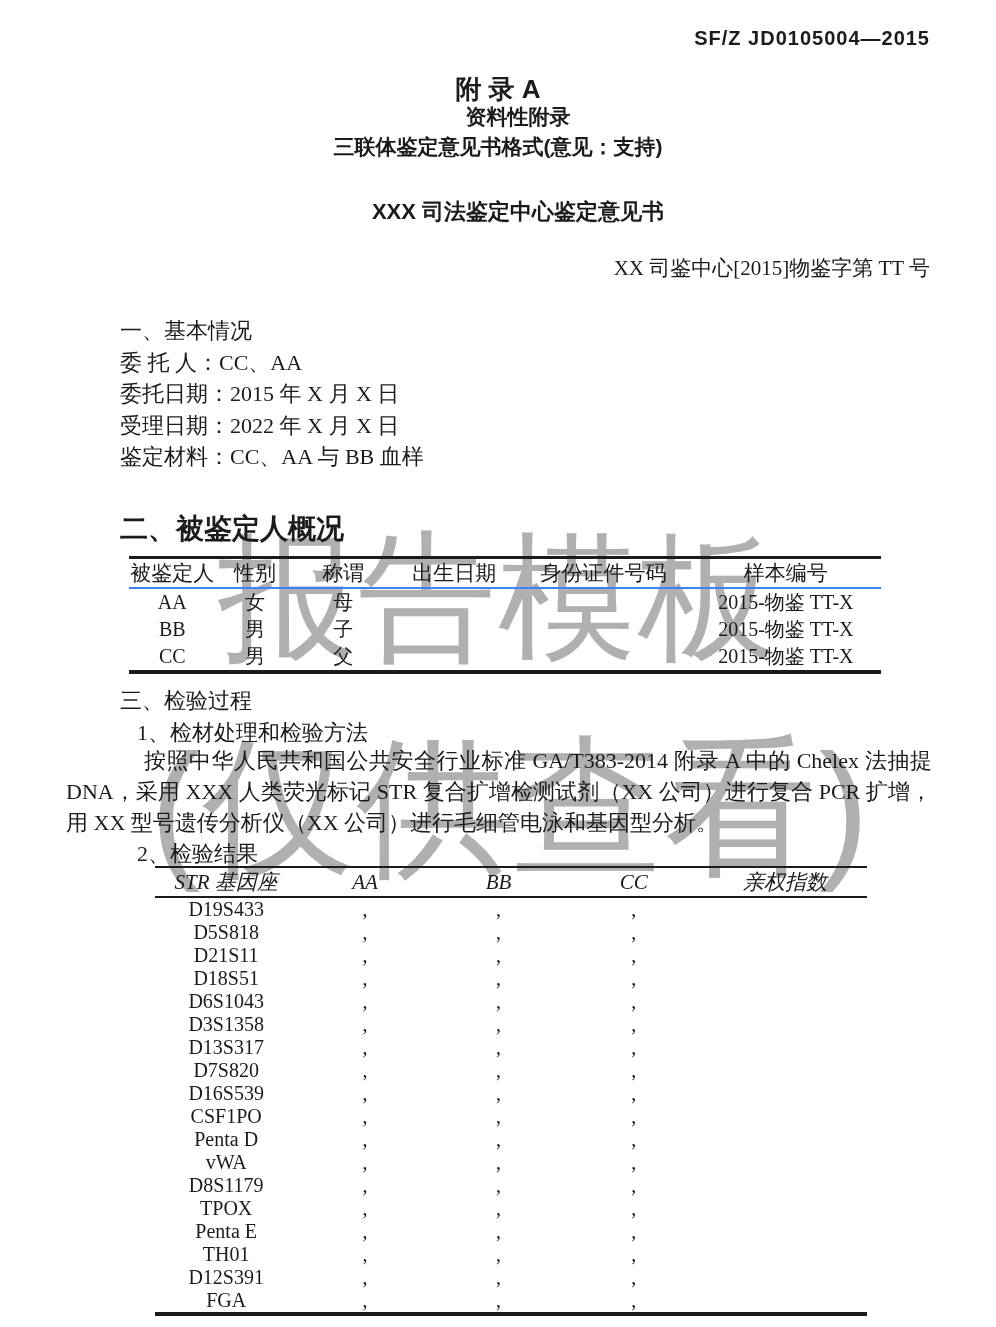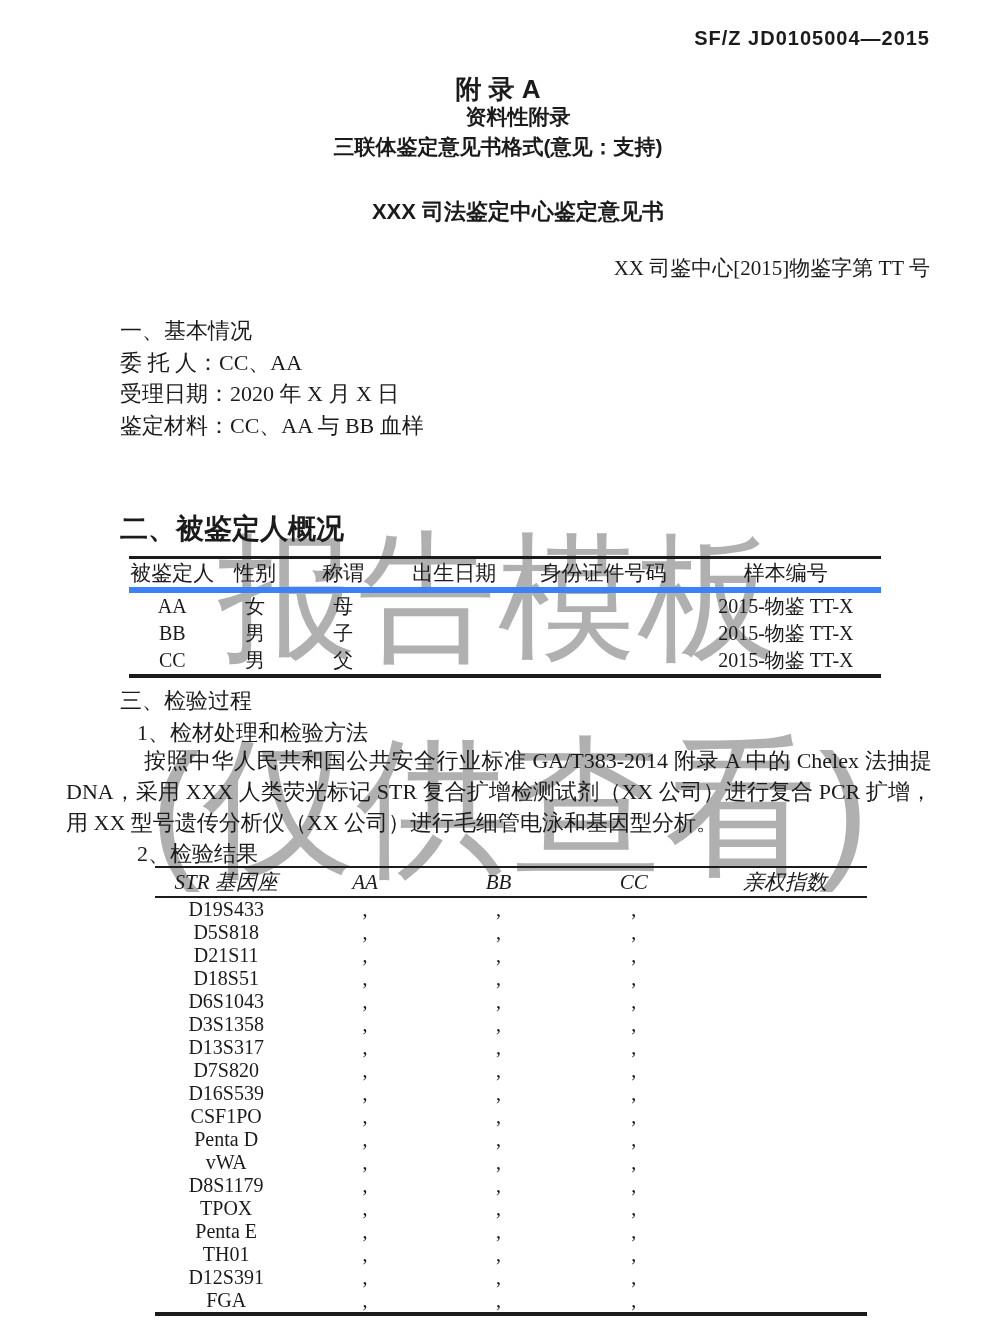--- a/index.html
+++ b/index.html
@@ -42,21 +42,21 @@
     font-size:22px;line-height:31px;text-align:justify;text-indent:78px;
   }
   
   table{border-collapse:collapse;table-layout:fixed;}
   td,th{padding:0;font-weight:normal;text-align:center;vertical-align:middle;overflow:hidden;white-space:nowrap;}
   .persons-table{
     position:absolute;left:129px;top:556px;width:752px;
     border-top:3px solid #1b1b1b;border-bottom:4px solid #1b1b1b;
     font-size:21px;
   }
-  .persons-table thead th{height:26px;border-bottom:6px solid #3b82f6;font-size:21px;}
+  .persons-table thead th{height:26px;border-bottom:2px solid #3b82f6;font-size:21px;}
   .persons-table tbody td{height:20px;font-size:20px;}
   .str-table{
     position:absolute;left:155px;top:866px;width:712px;
     border-top:2px solid #1b1b1b;border-bottom:4px solid #1b1b1b;
     font-size:21px;
   }
   .str-table thead th{height:28px;border-bottom:2px solid #1b1b1b;font-size:21px;font-style:italic;}
   .str-table tbody td{height:21.4px;font-size:20px;}
 </style>
 </head>
@@ -76,21 +76,22 @@
     <div class="center-line t-bold t1">附 录 A</div>
     <div class="center-line t-bold t2">资料性附录</div>
     <div class="center-line t-bold t3">三联体鉴定意见书格式(意见：支持)</div>
 
     <div class="center-line t-bold report-title">XXX 司法鉴定中心鉴定意见书</div>
     <div class="report-number">XX 司鉴中心[2015]物鉴字第 TT 号</div>
 
     <div class="sec1">
       <div>一、基本情况</div>
       <div>委 托 人：CC、AA</div>
-      <div>受理日期：2020 年 X 月 X 日</div>
+      <div>委托日期：2015 年 X 月 X 日</div>
+      <div>受理日期：2022 年 X 月 X 日</div>
       <div>鉴定材料：CC、AA 与 BB 血样</div>
     </div>
 
     <div class="sec2-heading">二、被鉴定人概况</div>
 
     <table class="persons-table">
       <colgroup>
         <col style="width:11.5%">
           <col style="width:10.5%">
           <col style="width:13%">

